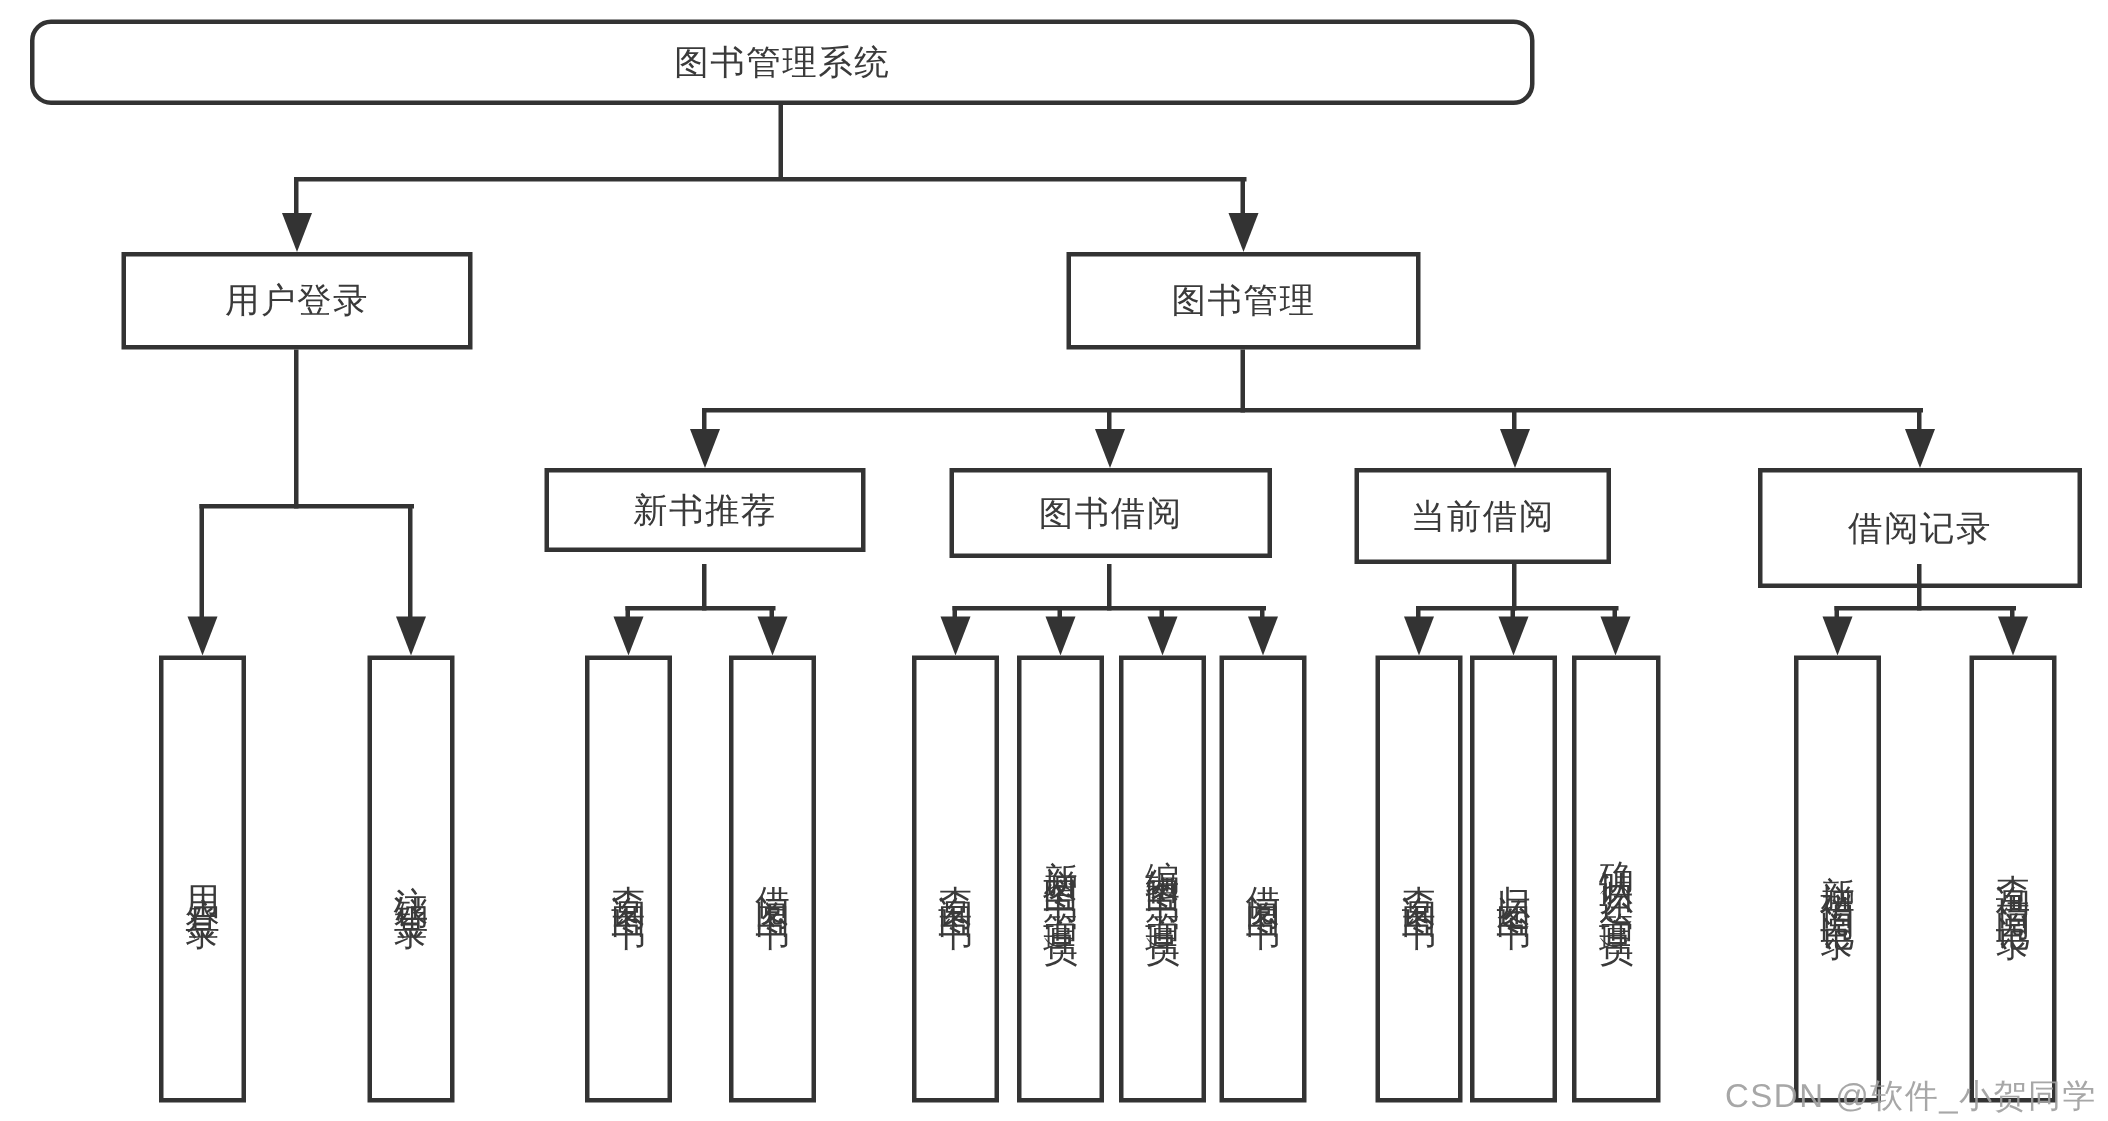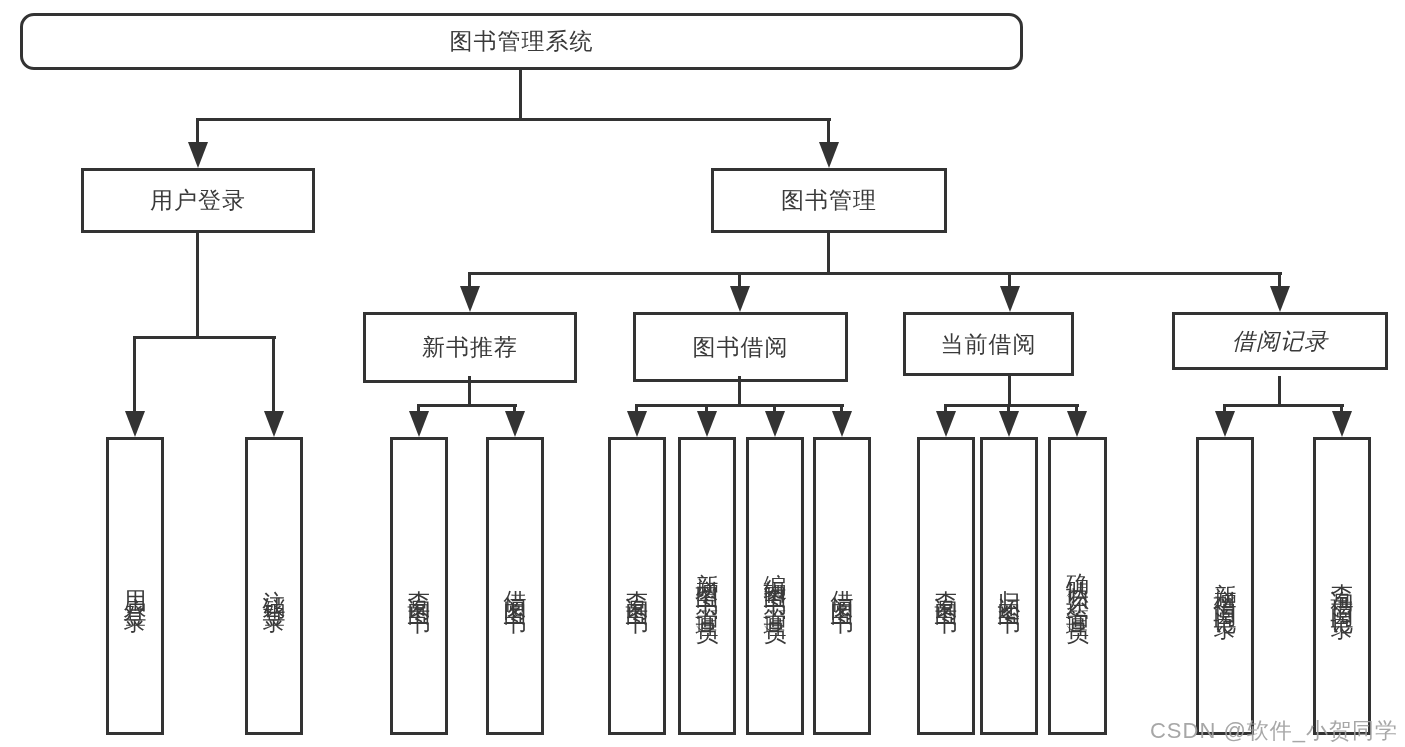--- a/index.html
+++ b/index.html
@@ -66,30 +66,30 @@
   <div class="hl" style="left:468px;top:272px;width:814px;"></div>
   <div class="vl" style="left:468px;top:272px;height:16px;"></div>
   <div class="arrow" style="left:460px;top:286px;"></div>
   <div class="vl" style="left:738px;top:272px;height:16px;"></div>
   <div class="arrow" style="left:730px;top:286px;"></div>
   <div class="vl" style="left:1008px;top:272px;height:16px;"></div>
   <div class="arrow" style="left:1000px;top:286px;"></div>
   <div class="vl" style="left:1278px;top:272px;height:16px;"></div>
   <div class="arrow" style="left:1270px;top:286px;"></div>
 
-  <div class="box" style="left:363px;top:312px;width:214px;height:71px;">
+  <div class="box" style="left:363px;top:312px;width:214px;height:56px;">
     <span>新书推荐</span>
   </div>
-  <div class="box" style="left:633px;top:312px;width:215px;height:70px;">
+  <div class="box" style="left:633px;top:312px;width:215px;height:60px;">
     <span>图书借阅</span>
   </div>
   <div class="box" style="left:903px;top:312px;width:171px;height:64px;">
     <span>当前借阅</span>
   </div>
-  <div class="box" style="left:1172px;top:312px;width:216px;height:58px;font-style:italic;">
+  <div class="box" style="left:1172px;top:312px;width:216px;height:80px;">
     <span>借阅记录</span>
   </div>
 
   <div class="vl" style="left:468px;top:376px;height:31px;"></div>
   <div class="hl" style="left:417px;top:404px;width:100px;"></div>
   <div class="vl" style="left:417px;top:404px;height:10px;"></div>
   <div class="arrow" style="left:409px;top:411px;"></div>
   <div class="vl" style="left:513px;top:404px;height:10px;"></div>
   <div class="arrow" style="left:505px;top:411px;"></div>
 

